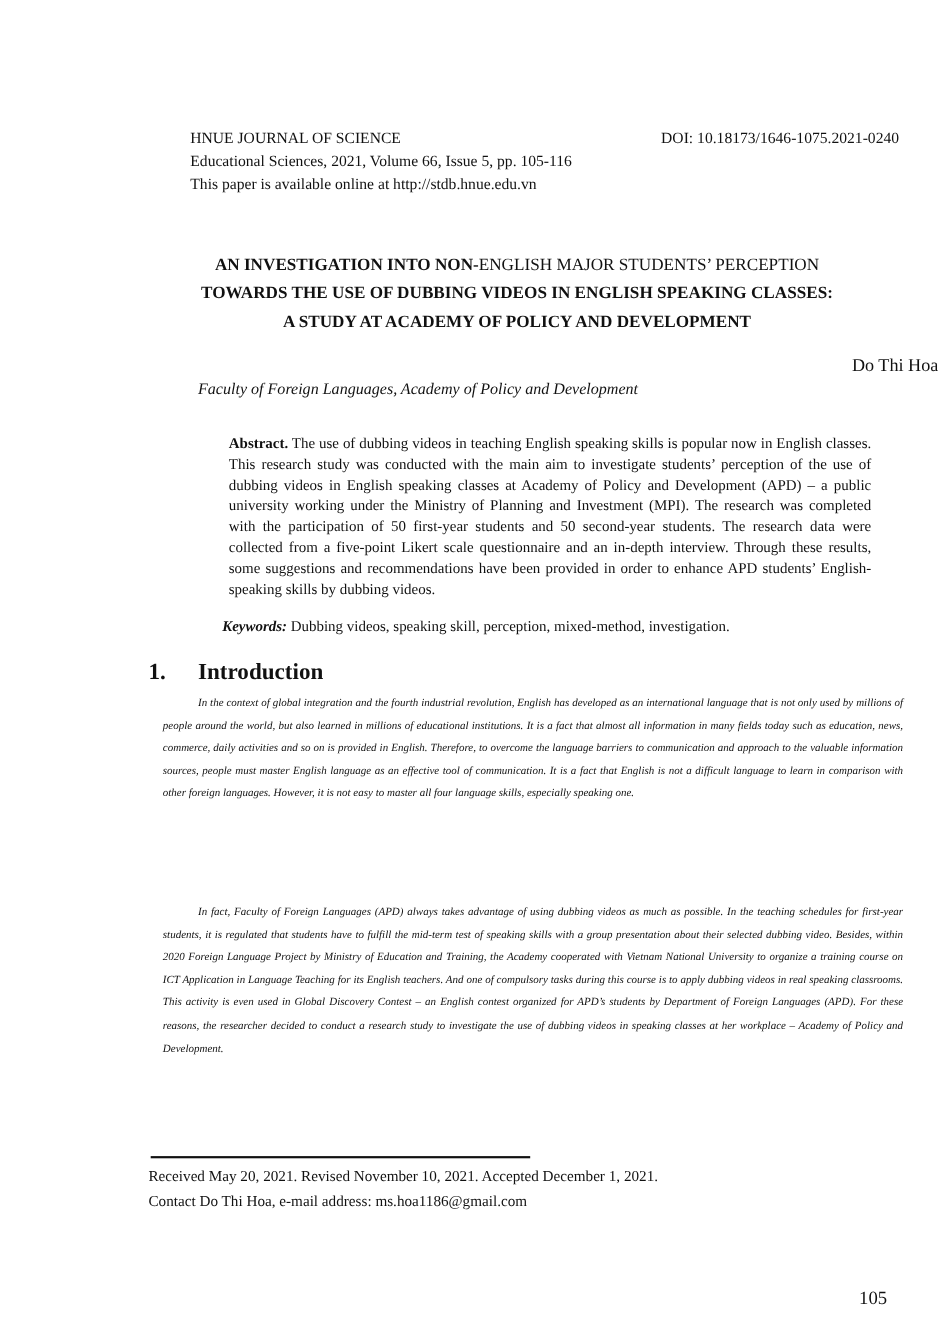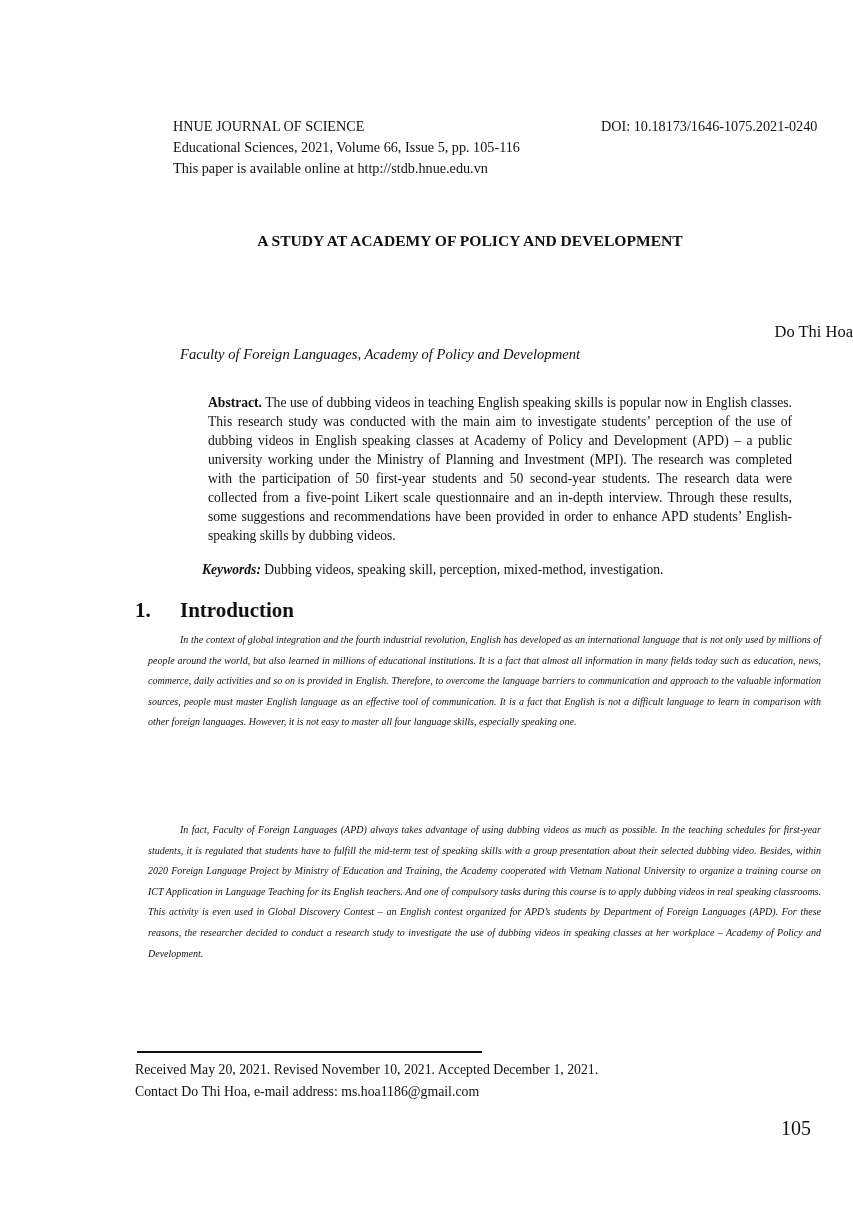--- a/index.html
+++ b/index.html
@@ -44,31 +44,33 @@
     left: 148px; width: 673px; font-size: 10px; line-height: 20.6px; text-align: justify; font-style: italic;
   }
   .body-text p { margin: 0; text-indent: 32px; }
   #para-1 { top: 630px; }
   #para-2 { top: 820px; }
 
   .footnote-rule { left: 137px; top: 1051px; width: 345px; height: 0; border-top: 2px solid #111; }
   .footnote { left: 135px; font-size: 13.8px; line-height: 18px; white-space: nowrap; }
   #fn-received { top: 1061px; }
   #fn-contact { top: 1083px; }
-  #page-number { left: 781px; top: 1117px; font-size: 20px; font-family: Liberation Serif, serif; }
+  #page-number { left: 781px; top: 1170px; font-size: 17px; font-family: Liberation Serif, serif; }
 </style>
 </head>
 <body>
 
 <div id="journal-name" class="abs hdr">HNUE JOURNAL OF SCIENCE</div>
 <div id="doi" class="abs hdr">DOI: 10.18173/1646-1075.2021-0240</div>
 <div id="issue-line" class="abs hdr">Educational Sciences, 2021, Volume 66, Issue 5, pp. 105-116</div>
 <div id="online-line" class="abs hdr">This paper is available online at http://stdb.hnue.edu.vn</div>
 
 <div class="abs title">
+  <div><span>AN INVESTIGATION INTO NON-</span><span class="thin">ENGLISH MAJOR STUDENTS’ PERCEPTION</span></div>
+  <div>TOWARDS THE USE OF DUBBING VIDEOS IN ENGLISH SPEAKING CLASSES:</div>
   <div>A STUDY AT ACADEMY OF POLICY AND DEVELOPMENT</div>
 </div>
 
 <div id="author" class="abs">Do Thi Hoa</div>
 <div id="affiliation" class="abs">Faculty of Foreign Languages, Academy of Policy and Development</div>
 
 <div class="abs abstract"><span class="lbl">Abstract.</span><span> The use of dubbing videos in teaching English speaking skills is popular now in English classes. This research study was conducted with the main aim to investigate students’ perception of the use of dubbing videos in English speaking classes at Academy of Policy and Development (APD) – a public university working under the Ministry of Planning and Investment (MPI). The research was completed with the participation of 50 first-year students and 50 second-year students. The research data were collected from a five-point Likert scale questionnaire and an in-depth interview. Through these results, some suggestions and recommendations have been provided in order to enhance APD students’ English-speaking skills by dubbing videos.</span></div>
 
 <div class="abs keywords"><span class="lbl">Keywords:</span><span> Dubbing videos, speaking skill, perception, mixed-method, investigation.</span></div>
 

